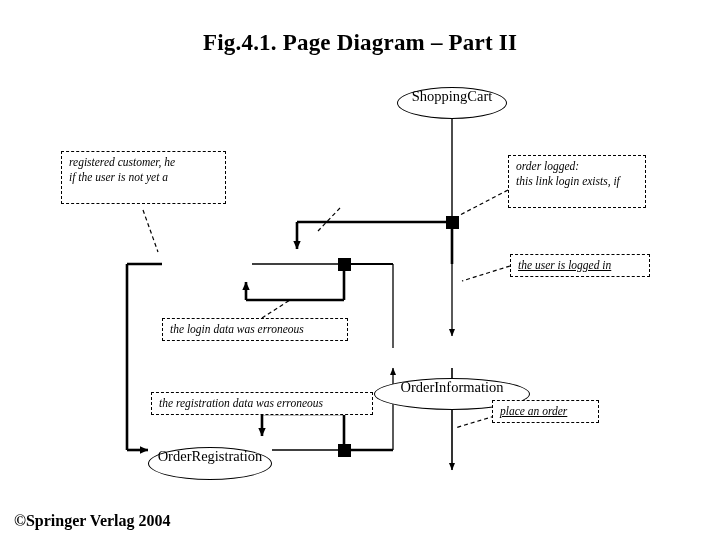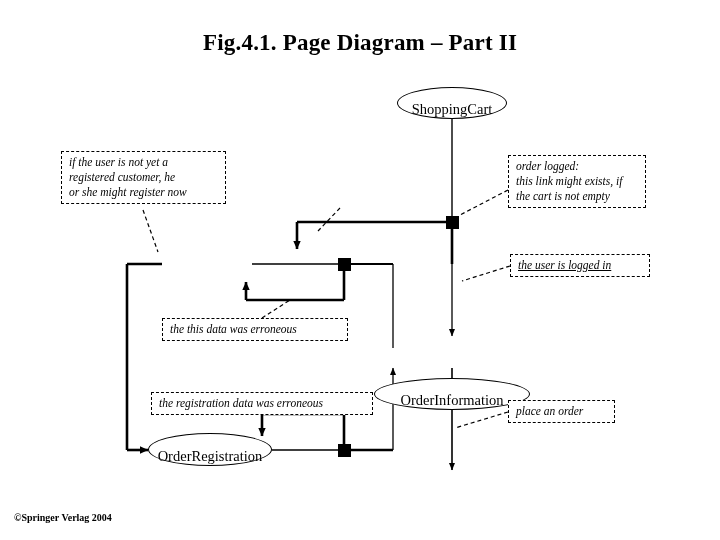--- a/index.html
+++ b/index.html
@@ -34,37 +34,37 @@
     font-weight: bold;
     font-family: "Liberation Serif", "DejaVu Serif", serif;
     letter-spacing: 0.2px;
     white-space: nowrap;
   }
   
   .footer {
     position: absolute;
     left: 14px;
     top: 512px;
-    font-size: 10px;
+    font-size: 16px;
     font-weight: bold;
     font-family: "Liberation Serif", "DejaVu Serif", serif;
     white-space: nowrap;
   }
   
   #wires {
     position: absolute;
     left: 0; top: 0;
     width: 720px;
     height: 540px;
   }
   
   .node {
     position: absolute;
     display: flex;
-    align-items: flex-end;
+    align-items: flex-start;
     justify-content: center;
     border: 1px solid #000000;
     border-radius: 50%;
     background: #ffffff;
     box-sizing: border-box;
     font-size: 14.5px;
     font-family: "Liberation Serif", "DejaVu Serif", serif;
     white-space: nowrap;
     z-index: 3;
   }
@@ -160,49 +160,47 @@
 
   <div class="node" style="left:397px; top:87px;  width:110px; height:32px;">
     <span>ShoppingCart</span>
   </div>
 
 
   <div class="node" style="left:374px; top:336px; width:156px; height:32px;margin-top:42px;">
     <span>OrderInformation</span>
   </div>
 
-  <div class="node" style="left:148px; top:433px; width:124px; height:33px;">
+  <div class="node" style="left:148px; top:447px; width:124px; height:33px;">
     <span>OrderRegistration</span>
   </div>
 
 
   <div class="note" style="left:61px; top:151px; width:165px; height:53px;">
+    <div>registered customer, he</div>
     <div>if the user is not yet a</div>
-    <div>registered customer, he</div>
-    <div>or she might register now</div>
   </div>
 
 
   <div class="note" style="left:508px; top:155px; width:138px; height:53px;">
     <div>order logged:</div>
-    <div>this link might exists, if</div>
-    <div>the cart is not empty</div>
+    <div>this link login exists, if</div>
   </div>
 
   <div class="note" style="left:510px; top:254px; width:140px; height:23px;text-decoration:underline;">
     <div>the user is logged in</div>
   </div>
 
   <div class="note" style="left:162px; top:318px; width:186px; height:23px;">
-    <div>the this data was erroneous</div>
+    <div>the login data was erroneous</div>
   </div>
 
   <div class="note" style="left:151px; top:378px; width:222px; height:23px;margin-top:14px;">
     <div>the registration data was erroneous</div>
   </div>
 
-  <div class="note" style="left:508px; top:400px; width:107px; height:23px;">
+  <div class="note" style="left:492px; top:400px; width:107px; height:23px;text-decoration:underline;">
     <div>place an order</div>
   </div>
 
   <div class="footer">©Springer Verlag 2004</div>
 
 </div>
 
 </body></html>

